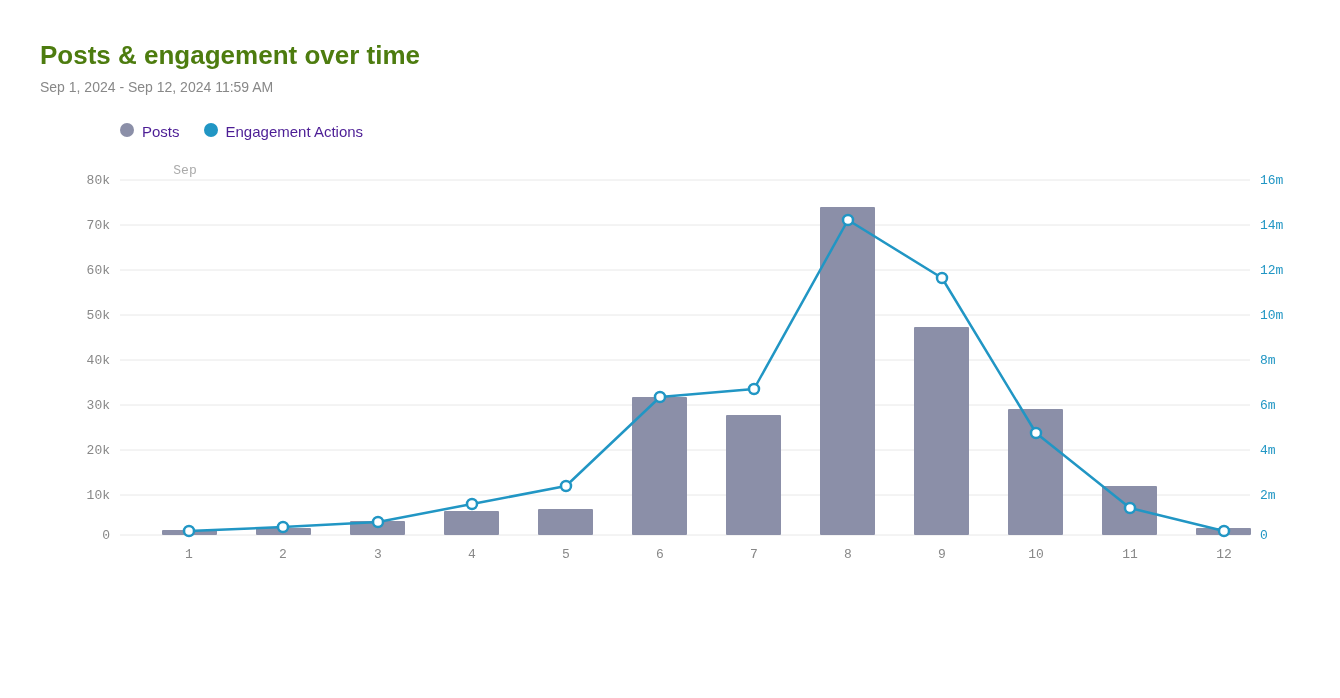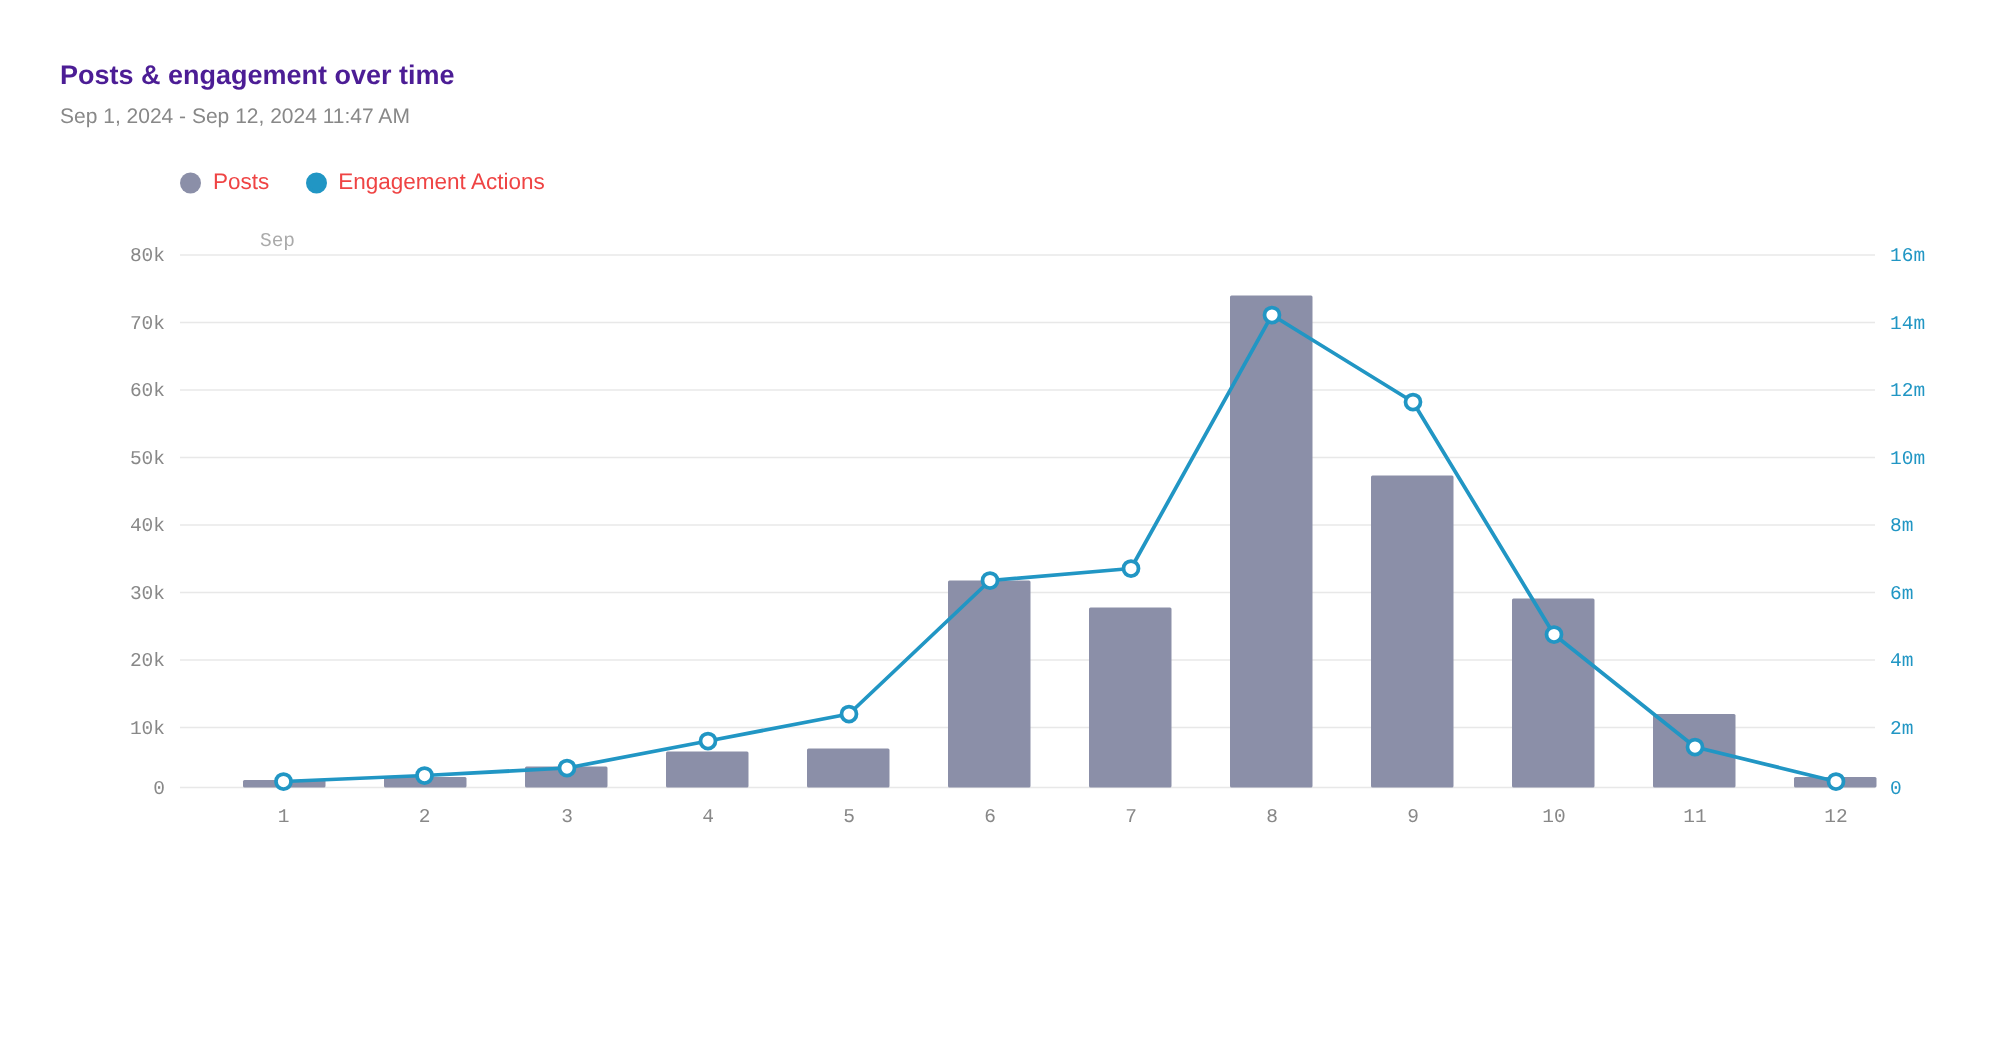--- a/index.html
+++ b/index.html
@@ -5,43 +5,42 @@
     * { box-sizing: border-box; margin: 0; padding: 0; }
     body {
       background: #fff;
       font-family: -apple-system, BlinkMacSystemFont, 'Segoe UI', sans-serif;
       padding: 40px 40px 20px 40px;
       width: 1340px;
       height: 698px;
       overflow: hidden;
     }
     .chart-title {
-      font-size: 18px;
+      font-size: 26px;
       font-weight: 700;
-      color: #4c1d95;
+      color: #4d7c0f;
       margin-bottom: 8px;
     }
     .chart-subtitle {
       font-size: 14px;
       color: #888;
       margin-bottom: 28px;
     }
     .legend {
       display: flex;
       align-items: center;
       gap: 24px;
       margin-bottom: 20px;
       margin-left: 80px;
     }
     .legend-item {
       display: flex;
-      align-items: center;
       gap: 8px;
       font-size: 15px;
-      color: #ef4444;
+      color: #4c1d95;
     }
     .legend-dot {
       width: 14px;
       height: 14px;
       border-radius: 50%;
     }
     .legend-dot-posts { background: #8b8fa8; }
     .legend-dot-engagement { background: #2196c4; border: 2px solid #2196c4; }
     .chart-area {
       position: relative;
@@ -51,21 +50,21 @@
     }
     svg.chart-svg {
       width: 100%;
       height: 100%;
     }
   </style>
 </head>
 <body>
 
 <h1 class="chart-title">Posts &amp; engagement over time</h1>
-<p class="chart-subtitle">Sep 1, 2024 - Sep 12, 2024 11:47 AM</p>
+<p class="chart-subtitle">Sep 1, 2024 - Sep 12, 2024 11:59 AM</p>
 
 <div class="legend">
   <div class="legend-item">
     <div class="legend-dot legend-dot-posts"></div>
     <span>Posts</span>
   </div>
   <div class="legend-item">
     <div class="legend-dot legend-dot-engagement"></div>
     <span>Engagement Actions</span>
   </div>

